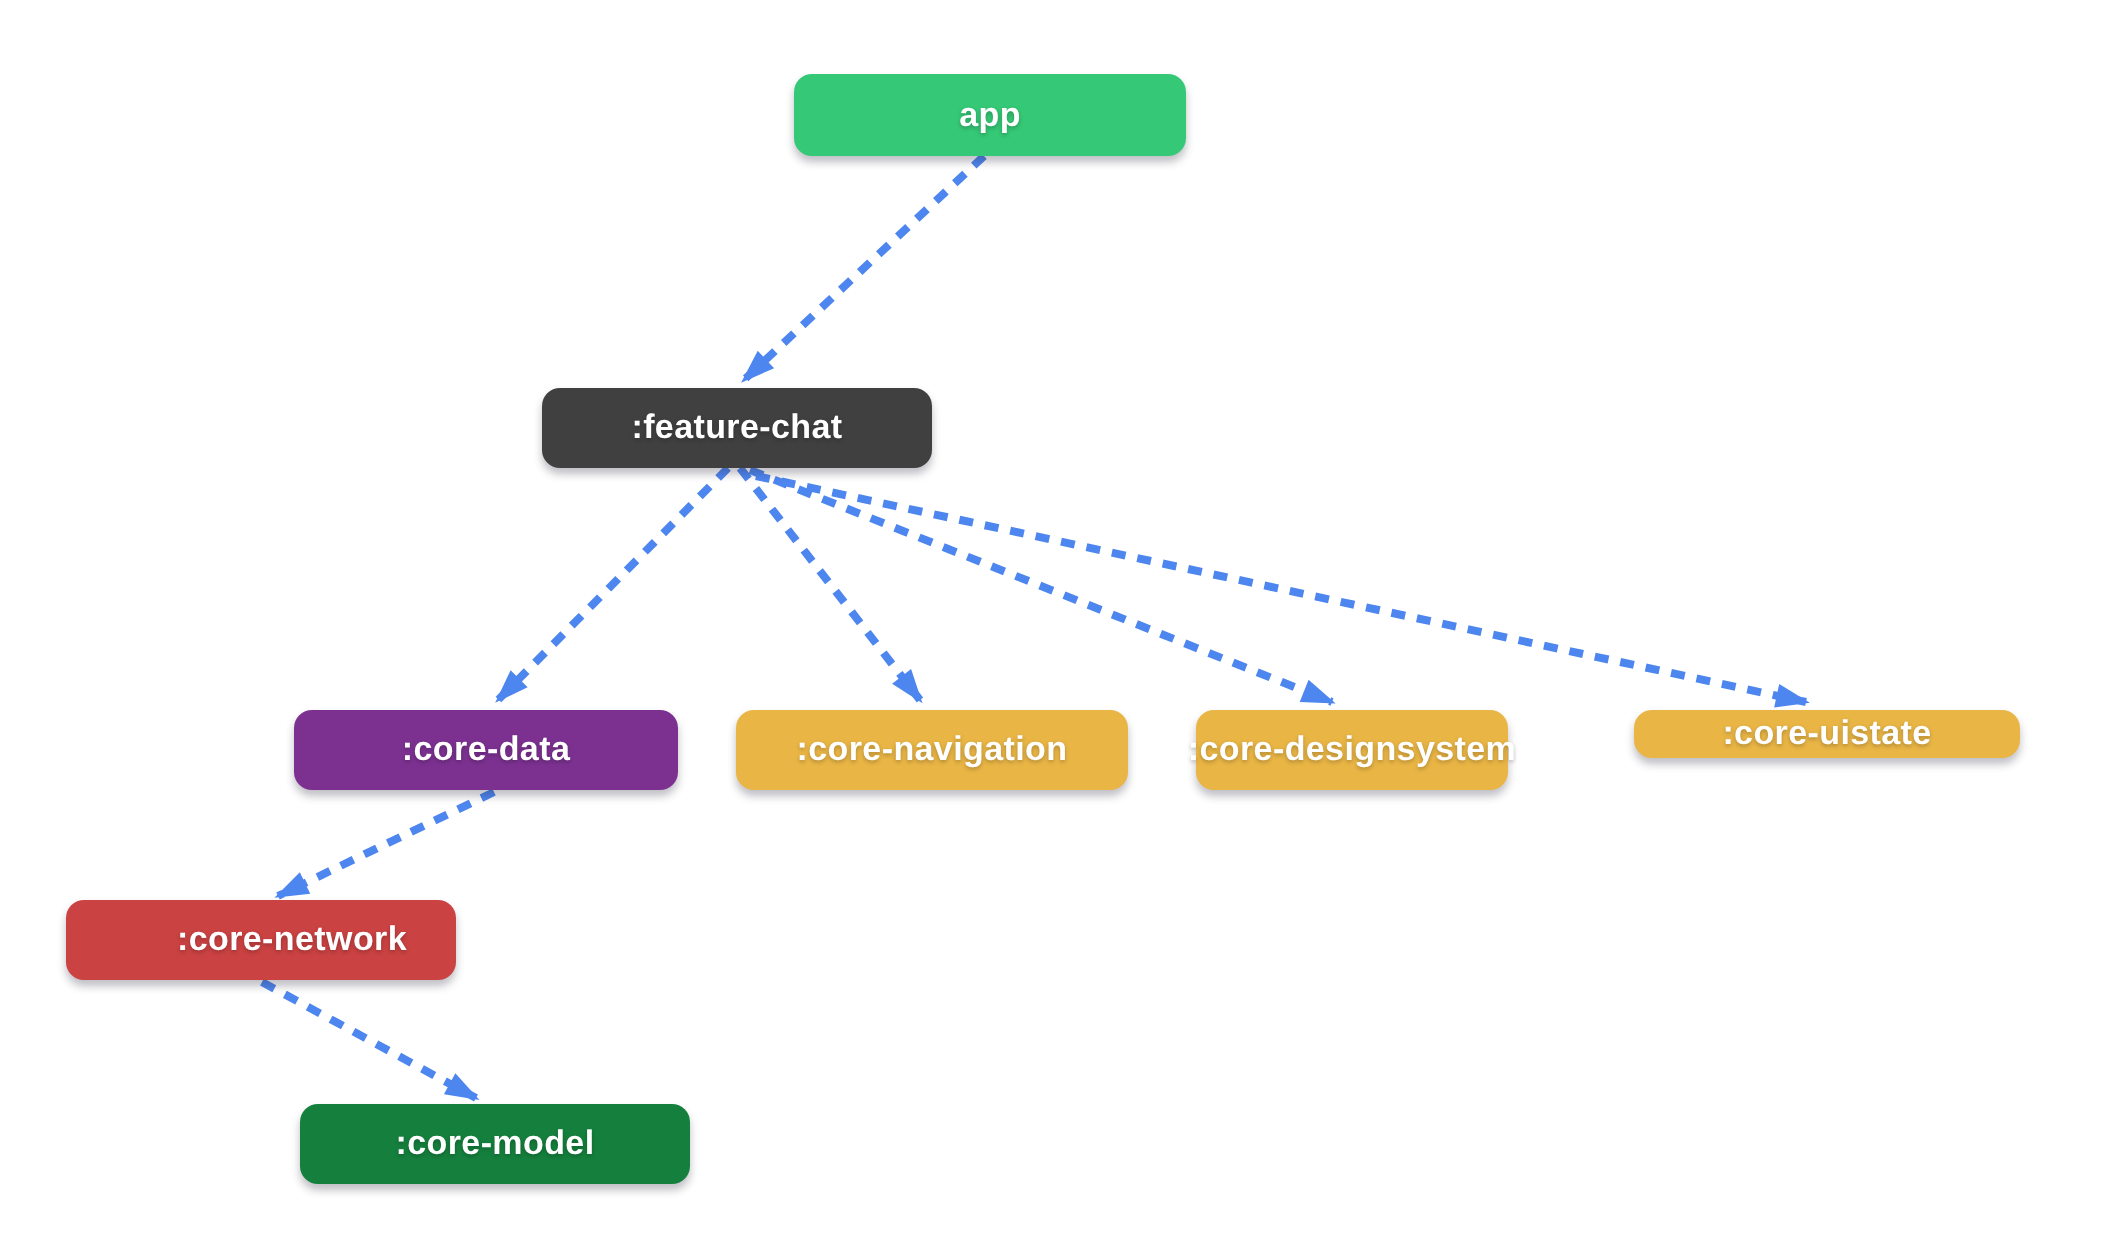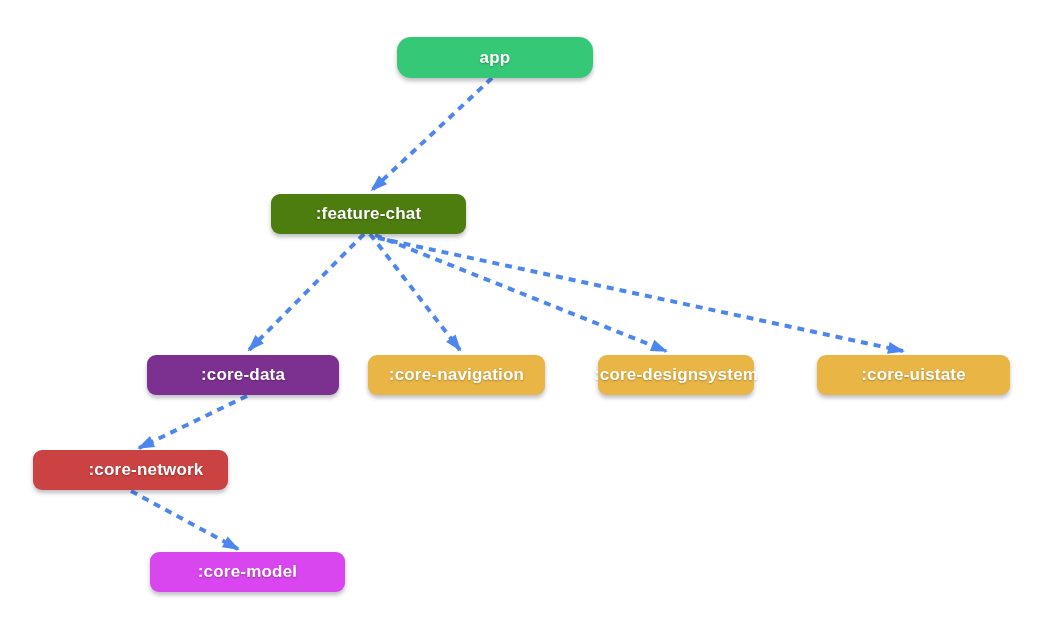--- a/index.html
+++ b/index.html
@@ -54,38 +54,38 @@
         <line x1="492" y1="78" x2="372" y2="190" stroke="#4e86f0" stroke-width="4" stroke-dasharray="7 6" marker-end="url(#arrowhead)"></line>
         <line x1="364" y1="234" x2="249" y2="350" stroke="#4e86f0" stroke-width="4" stroke-dasharray="7 6" marker-end="url(#arrowhead)"></line>
         <line x1="370" y1="234" x2="460" y2="350" stroke="#4e86f0" stroke-width="4" stroke-dasharray="7 6" marker-end="url(#arrowhead)"></line>
         <line x1="375" y1="235" x2="666" y2="351" stroke="#4e86f0" stroke-width="4" stroke-dasharray="7 6" marker-end="url(#arrowhead)"></line>
         <line x1="378" y1="238" x2="903" y2="351" stroke="#4e86f0" stroke-width="4" stroke-dasharray="7 6" marker-end="url(#arrowhead)"></line>
         <line x1="247" y1="396" x2="139" y2="448" stroke="#4e86f0" stroke-width="4" stroke-dasharray="7 6" marker-end="url(#arrowhead)"></line>
         <line x1="131" y1="491" x2="238" y2="549" stroke="#4e86f0" stroke-width="4" stroke-dasharray="7 6" marker-end="url(#arrowhead)"></line>
       </g>
   </svg>
   <div id="nodes-layer">
-      <div class="node" style="left: 397px; top: 37px; width: 196px; height: 41px; background: rgb(53, 200, 118); border-radius: 14px;">
+      <div class="node" style="left: 397px; top: 37px; width: 196px; height: 41px; background: rgb(53, 200, 118);">
         <span>app</span>
       </div>
-      <div class="node" style="left: 271px; top: 194px; width: 195px; height: 40px; background: #4d7c0f;">
+      <div class="node" style="left: 271px; top: 194px; width: 195px; height: 40px; background: #404040;">
         <span>:feature-chat</span>
       </div>
       <div class="node" style="left: 147px; top: 355px; width: 192px; height: 40px; background: rgb(124, 49, 145); text-align: right;">
         <span>:core-data</span>
       </div>
-      <div class="node" style="left: 368px; top: 355px; width: 177px; height: 40px; background: rgb(233, 181, 69); text-align: right;">
+      <div class="node" style="left: 368px; top: 355px; width: 196px; height: 40px; background: rgb(233, 181, 69); text-align: right;">
         <span>:core-navigation</span>
       </div>
       <div class="node" style="left: 598px; top: 355px; width: 156px; height: 40px; background: rgb(233, 181, 69);">
         <span>:core-designsystem</span>
       </div>
-      <div class="node" style="left: 817px; top: 355px; width: 193px; height: 40px; background: rgb(233, 181, 69);">
+      <div class="node" style="left: 817px; top: 355px; width: 193px; height: 24px; background: rgb(233, 181, 69);">
         <span>:core-uistate</span>
       </div>
       <div class="node" style="left: 33px; top: 450px; width: 195px; height: 40px; background: rgb(203, 66, 66); padding-left: 31px;">
         <span>:core-network</span>
       </div>
-      <div class="node" style="left: 150px; top: 552px; width: 195px; height: 40px; background: #d946ef;">
+      <div class="node" style="left: 150px; top: 552px; width: 195px; height: 40px; background: #15803d;">
         <span>:core-model</span>
       </div>
     </div>
 </div>
 
 </body></html>

